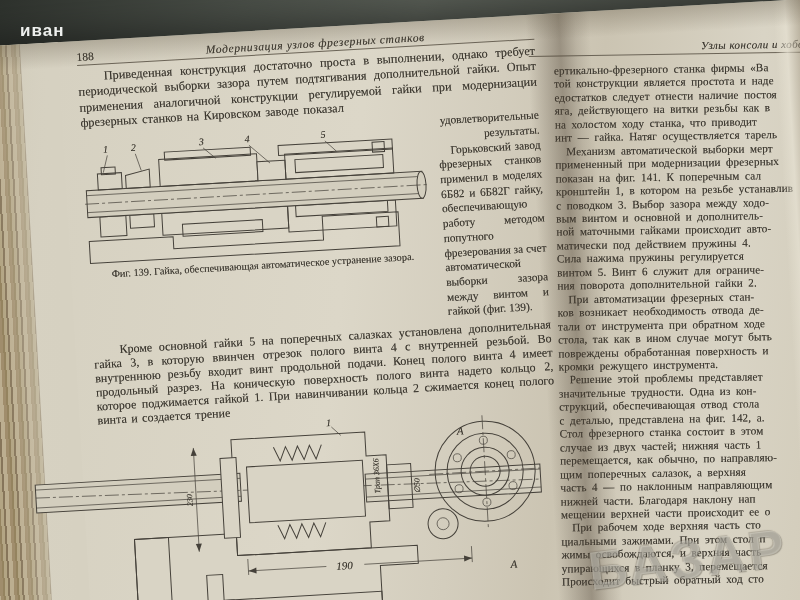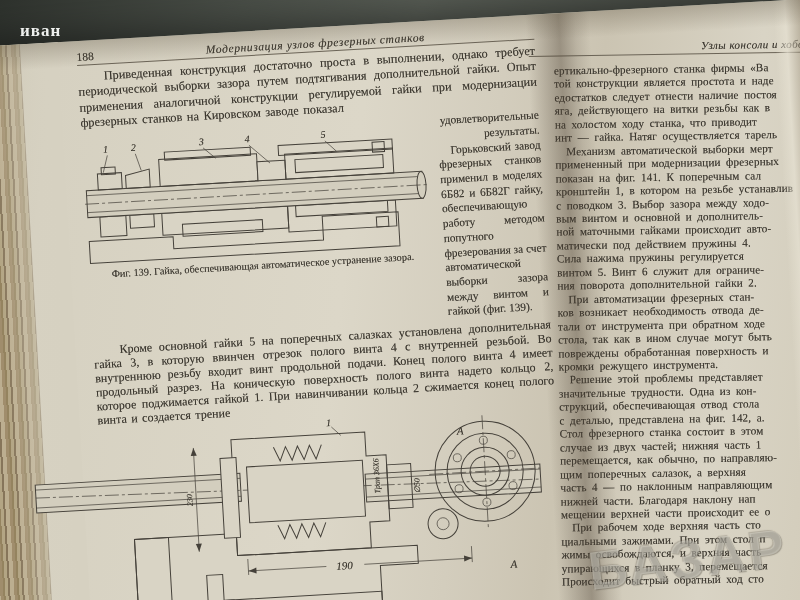--- a/index.html
+++ b/index.html
@@ -44,21 +44,21 @@
   
   .right-content{position:absolute;left:595px;top:28px;width:265px;color:#3b372f;z-index:2;
         transform:rotate(2.4deg);transform-origin:top left;text-shadow:0 0 .5px rgba(59,55,47,.55);}
   .rp-header{border-bottom:1px solid #6b6457;padding-bottom:2px;margin-left:-25px;padding-left:25px;
         font-size:11px;font-style:italic;text-align:right;letter-spacing:.5px;}
   .rp-lines{margin-top:8px;}
   .rp-lines .line{font-size:11.2px;line-height:13.45px;white-space:pre;
         letter-spacing:.1px;word-spacing:2.6px;}
   
   .user-label{position:absolute;left:20px;top:21px;z-index:6;color:#eef0ee;
-        font-family:Liberation Serif, serif;font-size:17px;font-weight:bold;letter-spacing:1px;}
+        font-family:Liberation Sans, sans-serif;font-size:17px;font-weight:bold;letter-spacing:1px;}
   .site-watermark{position:absolute;left:588px;top:528px;z-index:6;
         font-family:"Liberation Sans",sans-serif;font-size:54px;font-weight:bold;letter-spacing:3px;
         color:rgba(243,242,235,.34);transform:rotate(-7deg);
         text-shadow:1px 1px 1px rgba(85,80,70,.40),-1px -1px 1px rgba(85,80,70,.28);}
   
   svg{overflow:visible;}
   .ink{stroke:#45413a;fill:none;stroke-width:1;}
   .ink2{stroke:#45413a;fill:none;stroke-width:.7;}
   .paperfill{fill:#d9d4c5;stroke:#45413a;stroke-width:1;}
   .shaftfill{fill:#d3cebe;stroke:#45413a;stroke-width:1;}

